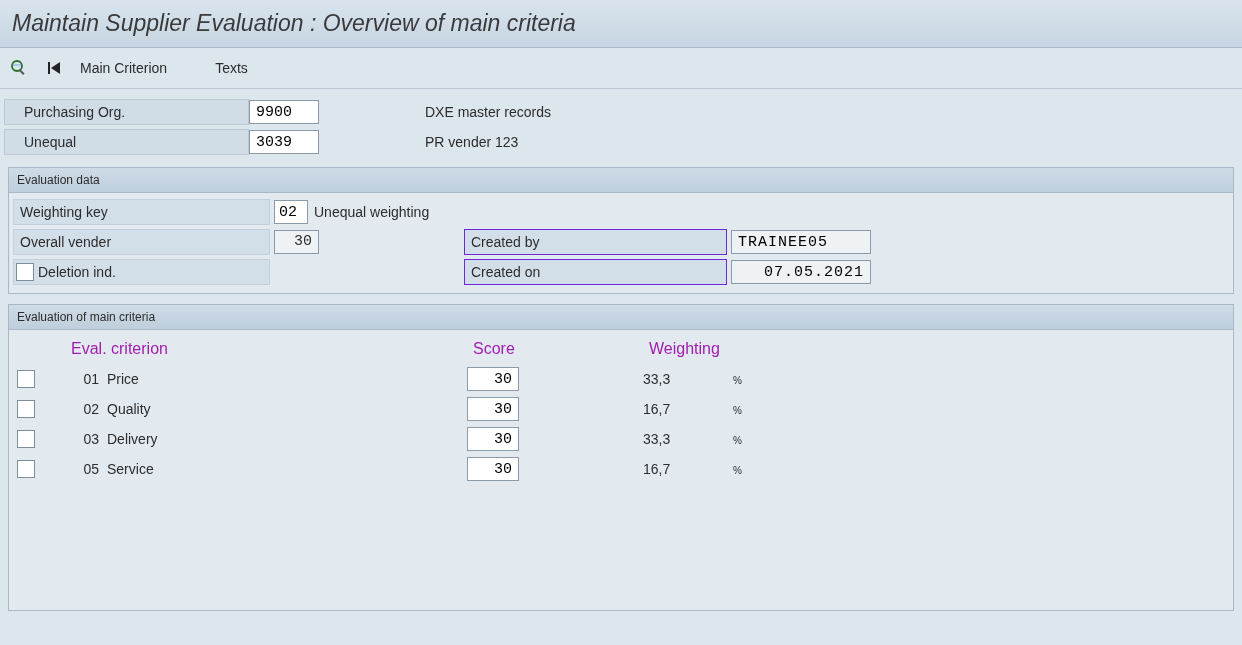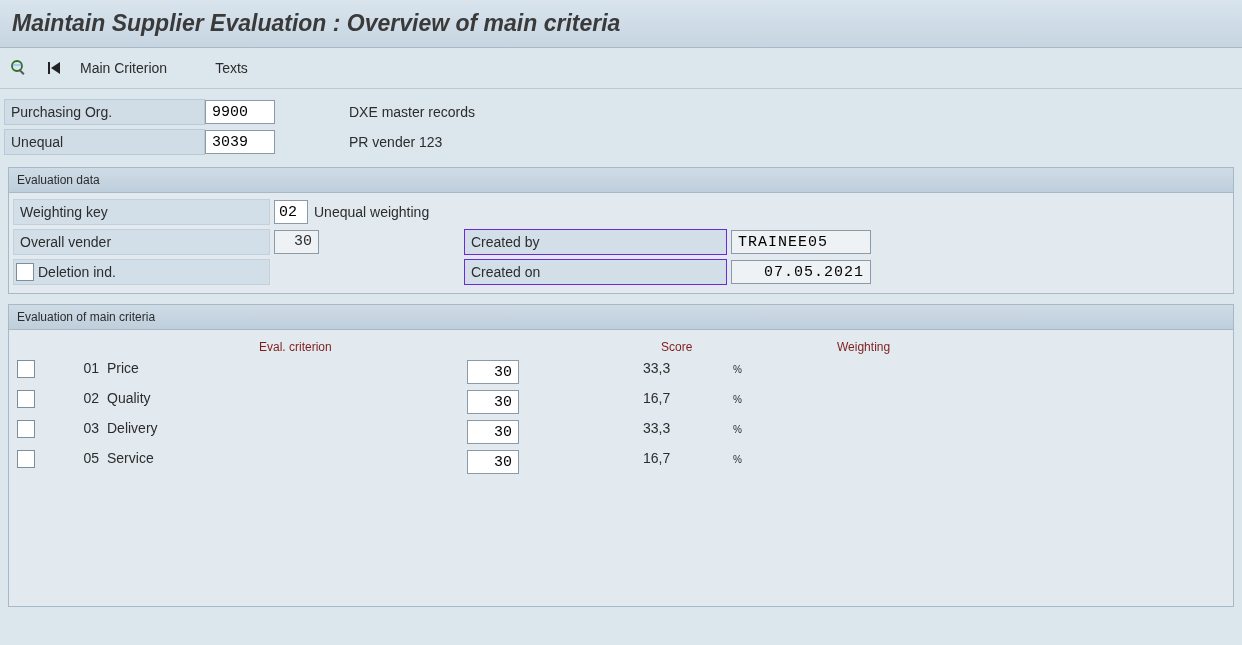--- a/index.html
+++ b/index.html
@@ -17,21 +17,21 @@
       overflow: hidden;
     }
     .title-bar {
       background: linear-gradient(to bottom, #d9e4ed 0%, #c6d5e1 100%);
       border-bottom: 1px solid #a9b8c6;
       padding: 10px 12px;
     }
     .title-bar h1 {
       font-size: 23px;
       font-style: italic;
-      font-weight: bold;
+      font-weight: normal;
       color: #3a3a3a;
     }
     .toolbar {
       display: flex;
       align-items: center;
       gap: 4px;
       padding: 8px 8px;
       border-bottom: 1px solid #bac9d5;
     }
     .toolbar-icon {
@@ -48,43 +48,44 @@
     }
     .content {
       padding: 8px 4px;
     }
     .field-row {
       display: flex;
       align-items: center;
       height: 30px;
     }
     .field-label {
-      width: 201px;
+      width: 245px;
       background: #d0dde7;
       border: 1px solid #bac9d5;
-      padding: 4px 6px;
+      padding: 4px 19px;
       height: 26px;
       display: flex;
       align-items: center;
     }
     .field-input {
       border: 1px solid #8a9aa8;
       background: #fff;
       font-family: 'Courier New', monospace;
       font-size: 15px;
       padding: 2px 6px;
       height: 24px;
       width: 70px;
     }
     .field-input-wrap {
       width: 138px;
       padding-left: 0;
     }
     .field-desc {
       padding-left: 6px;
+      margin-left: 32px;
     }
     .group-box {
       margin: 10px 4px 0 4px;
       border: 1px solid #a9b8c6;
       border-top: none;
       background: #e2eaf0;
     }
     .group-title {
       background: linear-gradient(to bottom, #cfdce6, #becedc);
       padding: 5px 8px;
@@ -157,39 +158,39 @@
       font-size: 15px;
       padding: 2px 6px;
       height: 24px;
       width: 45px;
       text-align: right;
     }
     .criteria-header {
       display: flex;
       align-items: center;
       padding: 6px 4px 6px 4px;
-      color: #7f1d1d;
-      font-size: 12px;
-      justify-content: center;
+      color: #a21caf;
+      font-size: 16px;
     }
     .criteria-header .col-cb {
       width: 46px;
     }
     .criteria-header .col-crit {
       width: 410px;
       padding-left: 8px;
     }
     .criteria-header .col-score {
       width: 176px;
     }
     .criteria-header .col-weight {
       width: 200px;
     }
     .criteria-row {
       display: flex;
+      align-items: center;
       height: 30px;
       padding: 0 4px;
     }
     .criteria-row .col-cb {
       width: 46px;
     }
     .criteria-row .col-code {
       width: 44px;
       text-align: right;
       padding-right: 8px;

